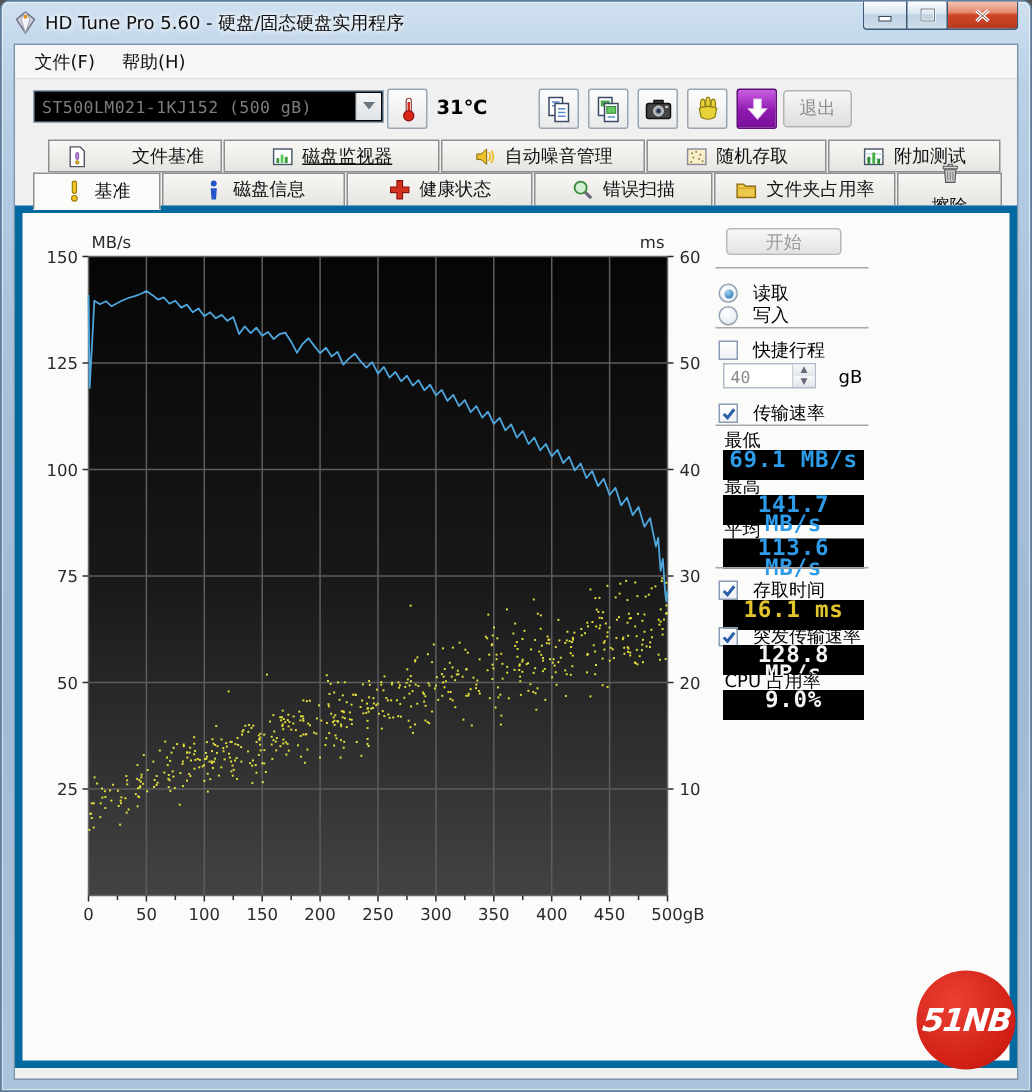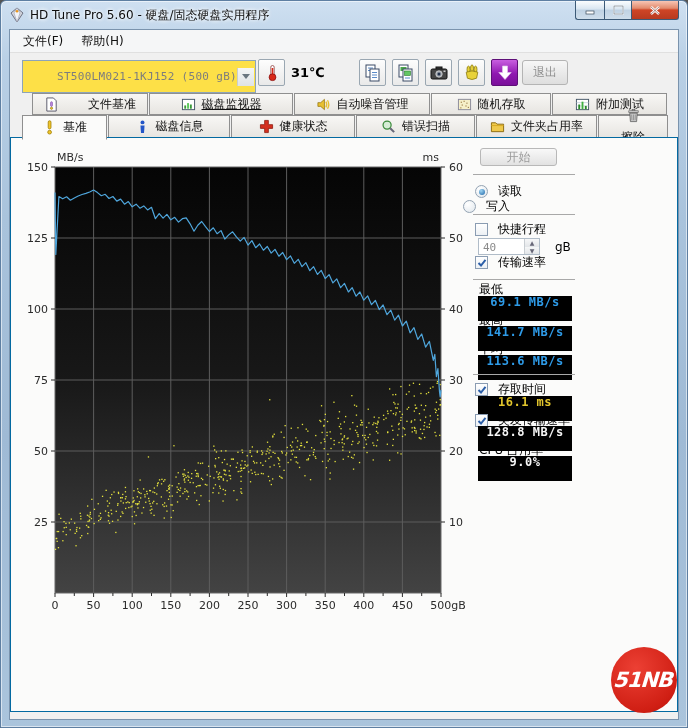--- a/index.html
+++ b/index.html
@@ -24,61 +24,61 @@
     background:linear-gradient(180deg,#f7c5b4 0%,#e28a6d 40%,#cf4526 50%,#b83a20 100%); }
 
   
   .inner { position:absolute; left:8px; right:8px; top:28px; height:691px; background:#f0f0f0;
     border:1px solid #7a93ad; }
 
   .menubar { height:23px; background:#f5f6f7; border-bottom:1px solid #e0e0e0; display:flex; align-items:center; padding-left:4px; }
   .menu-item { font-size:12px; color:#111; padding:3px 9px; }
 
   .toolbar { position:relative; height:40px; background:#f0f0f0; }
-  .combo { position:absolute; left:12px; top:7px; width:234px; height:33px; background:#fde047; border:1px solid #8da4b8;
-    display:flex; align-items:center;text-align:right; }
+  .combo { position:absolute; left:12px; top:7px; width:234px; height:22px; background:#000000; border:1px solid #8da4b8;
+    display:flex; align-items:center; }
   .combo-text { flex:1; font-family:"DejaVu Sans Mono","Liberation Mono",monospace; font-size:11px; color:#7d7d7d; padding-left:5px; letter-spacing:.3px; }
   .combo-arrow { width:17px; height:18px; margin-right:1px; display:flex; align-items:center; justify-content:center;
     background:linear-gradient(180deg,#f4f5f6,#dfe3e6); border-left:1px solid #c8cdd2; }
   .tool-btn { position:absolute; top:6px; width:27px; height:27px; border:1px solid #9aa7b2; border-radius:2px;
     background:linear-gradient(180deg,#fdfdfd,#e9e9e9); display:flex; align-items:center; justify-content:center; }
   .tool-btn.purple { background:linear-gradient(180deg,#c95fe0,#8f18b0 55%,#7a0f9a); border-color:#5e0f78; }
   .temp-label { position:absolute; left:281px; top:12px; font-size:13px; font-weight:bold; color:#000; }
   .exit-btn { position:absolute; left:512px; top:7px; width:46px; height:25px; border:1px solid #b4b4b4; border-radius:3px;
     background:linear-gradient(180deg,#f7f7f7,#dedede); font-size:12px; color:#8e8e8e; font-family:inherit; }
 
   
   .tabs-upper { position:relative; height:22px; padding-left:22px; display:flex; }
   .tabs-lower { position:relative; height:23px; padding-left:12px; display:flex; }
   .tab { height:22px; border:1px solid #8f8f8f; margin-right:1px; display:flex; align-items:center; justify-content:center; gap:6px;
     background:linear-gradient(180deg,#f8f7f5,#e7e5e1); font-size:12px; color:#111; }
   .tabs-lower .tab { height:23px; }
   .tab.active { background:#fbfbfa; border-bottom:1px solid #fbfbfa; height:25px; z-index:3; position:relative; font-weight:normal; }
   .tab-icon { display:inline-flex; width:15px; height:15px; }
 
   
-  .content { position:relative; margin-top:-1px; height:575px; background:#fbfbfa; border:1px solid #0369a1; z-index:1; }
+  .content { position:relative; margin-top:-1px; height:575px; background:#fbfbfa; border:5px solid #0369a1; z-index:1; }
 
   #chart-svg { position:absolute; left:6px; top:3px; }
 
   
   .ctrl { position:absolute; font-size:12px; color:#000; }
   .sep { position:absolute; width:102px; height:1px; background:#a8a8a8; }
   .start-btn { position:absolute; left:469px; top:10px; width:77px; height:18px; border:1px solid #b8b8b8; border-radius:3px;
     background:linear-gradient(180deg,#f8f8f8,#e2e2e2); font-size:12px; color:#9b9b9b; font-family:inherit; }
   .optrow { position:absolute; display:flex; align-items:center; gap:10px; font-size:12px; }
   .radio { width:13px; height:13px; border-radius:50%; border:1px solid #94a3b3; background:radial-gradient(circle at 35% 30%,#fff,#dfe6ec); display:flex; align-items:center; justify-content:center; }
   .radio .dot { width:6px; height:6px; border-radius:50%; background:radial-gradient(circle at 35% 30%,#9fd4f2,#1c66a8); }
   .chk { width:13px; height:13px; border:1px solid #8a9cb2; background:linear-gradient(180deg,#fff,#ecf0f4); display:flex; align-items:center; justify-content:center; }
   .spinner { position:absolute; left:467px; top:100px; width:62px; height:17px; border:1px solid #b0bcc8; background:#fff; display:flex; }
   .spin-val { flex:1; font-size:11px; color:#8a8a8a; padding:2px 0 0 4px; font-family:"DejaVu Sans Mono",monospace; }
   .spin-arrows { width:15px; display:flex; flex-direction:column; border-left:1px solid #c8cdd2; }
   .spin-arrows div { flex:1; font-size:6px; line-height:7px; text-align:center; color:#667; background:linear-gradient(180deg,#f6f7f8,#e2e5e8); }
-  .lcd { position:absolute; left:467px; width:94px; height:25px; background:#000; text-align:center;
-    font-family:"DejaVu Sans Mono","Liberation Mono",monospace; font-size:12px; font-weight:bold; line-height:13px; letter-spacing:.5px; }
+  .lcd { position:absolute; left:467px; width:94px; height:20px; background:#000; text-align:center;
+    font-family:"DejaVu Sans Mono","Liberation Mono",monospace; font-size:15px; font-weight:bold; line-height:13px; letter-spacing:.5px; }
 
   
   .logo { position:absolute; left:610px; top:646px; width:66px; height:66px; border-radius:50%;
     background:radial-gradient(circle at 38% 32%,#ec4034,#d01f14 70%,#b51209); display:flex; align-items:center; justify-content:center; z-index:9; }
   .logo span { color:#fff; font-size:21px; font-weight:bold; font-style:italic; letter-spacing:-1px; transform:skewX(-6deg); }
 </style>
 </head>
 <body>
 
 <div class="window">
@@ -1034,41 +1034,41 @@
       <button class="start-btn">开始</button>
 
       <div class="sep" style="left:462px; top:36px"></div>
 
       <div class="optrow" style="left:464px; top:45px">
         <span class="radio">
             <span class="dot"></span>
           </span>
         <span>读取</span>
       </div>
-      <div class="optrow" style="left:452px; top:60px">
+      <div class="optrow" style="left:464px; top:60px">
         <span class="radio"></span>
         <span>写入</span>
       </div>
 
       <div class="sep" style="left:462px; top:76px"></div>
 
       <div class="optrow" style="left:464px; top:83px">
         <span class="chk"></span>
         <span>快捷行程</span>
       </div>
       <div class="spinner">
         <span class="spin-val">40</span>
         <span class="spin-arrows">
             <div>▲</div>
             <div>▼</div>
           </span>
       </div>
       <span class="ctrl" style="left:544px; top:102px">gB</span>
 
-      <div class="optrow" style="left:464px; top:116px">
+      <div class="optrow" style="left:464px; top:125px">
         <span class="chk">
             <svg width="10" height="10">
               <path d="M1.5 5 L4 7.5 L8.5 1.8" stroke="#2C5FA8" stroke-width="2" fill="none"></path>
             </svg>
           </span>
         <span>传输速率</span>
       </div>
 
       <div class="sep" style="left:462px; top:141px"></div>
 

